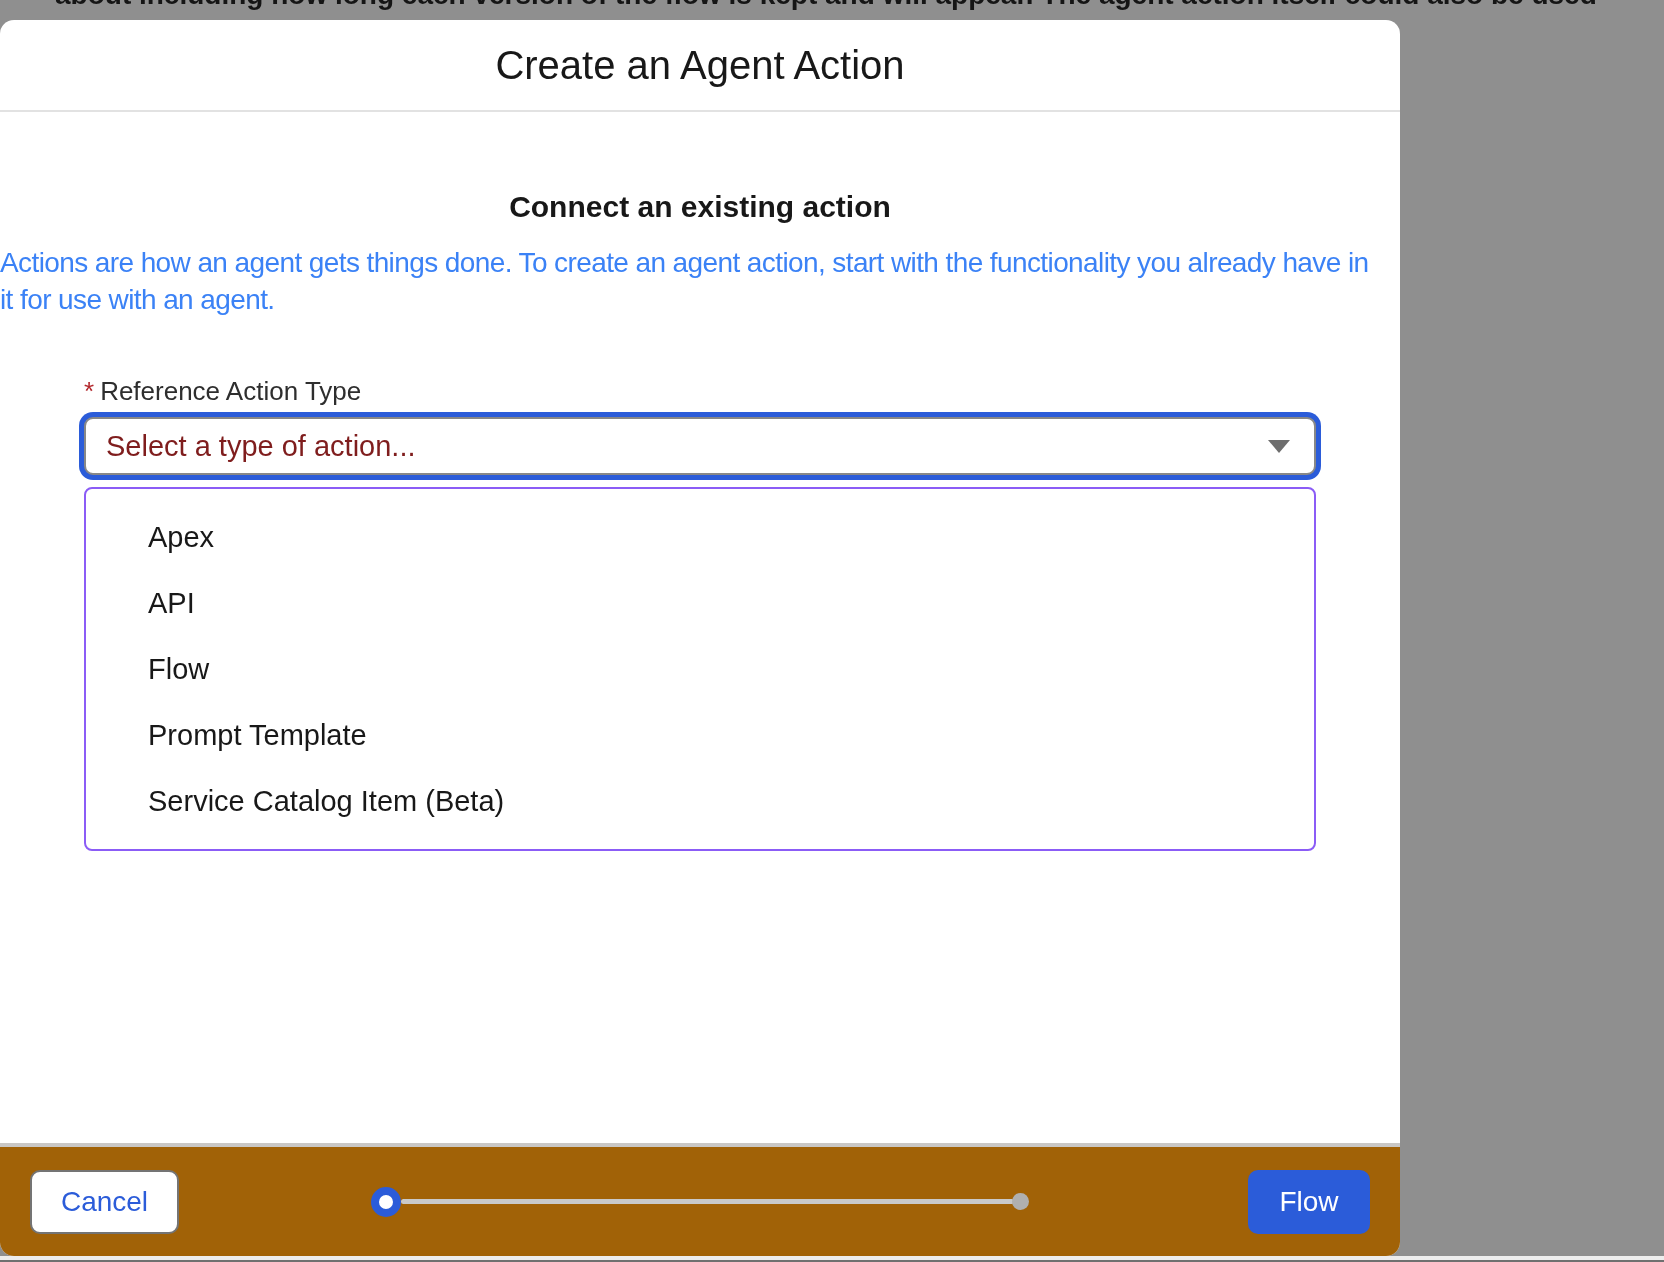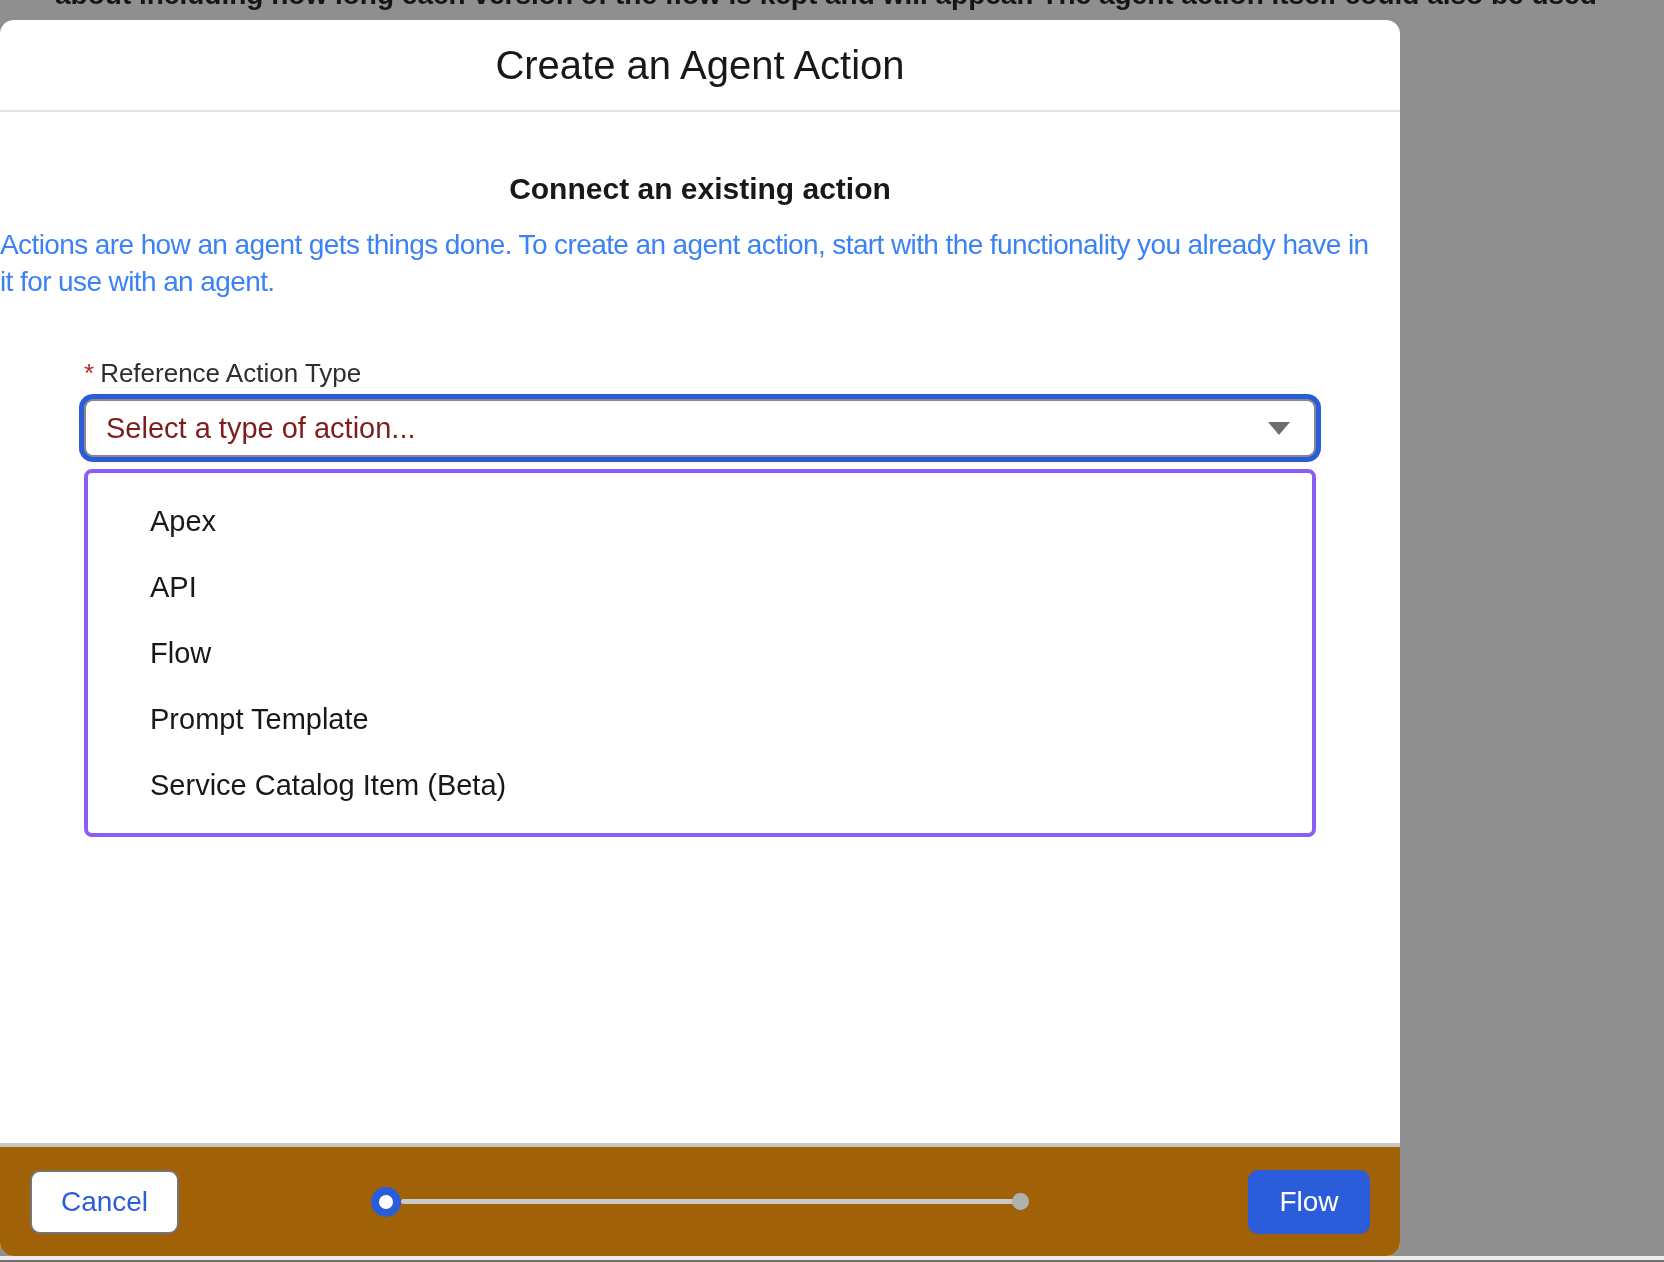--- a/index.html
+++ b/index.html
@@ -43,21 +43,21 @@
   .modal-header {
     height:92px; flex:0 0 auto;
     display:flex; align-items:center; justify-content:center;
     border-bottom:2px solid #e2e2e2;
   }
   .modal-title { font-size:40px; font-weight:400; color:#181818; }
 
   .modal-body { flex:1 1 auto; position:relative; }
 
   .section-heading {
-    margin-top:60px; text-align:center;
+    margin-top:78px; text-align:center;
     font-size:30px; font-weight:700; color:#181818;
   }
   .description {
     margin-top:20px; 
     font-size:28px; line-height:37px; letter-spacing:-0.6px; color:#3b82f6;
   }
   .description div { white-space:nowrap; }
 
   .form-area { margin:58px 84px 0 84px; }
   .field-label {
@@ -79,21 +79,21 @@
   .dropdown-arrow {
     position:absolute; right:24px; top:50%; margin-top:-6px;
     width:0; height:0;
     border-left:11px solid transparent;
     border-right:11px solid transparent;
     border-top:13px solid #6e6e6e;
   }
 
   .listbox {
     margin-top:12px; list-style:none;
-    border:4px solid #8b5cf6; border-radius:8px;
+    border:2px solid #8b5cf6; border-radius:8px;
     background:#fff; padding:15px 0;
   }
   .listbox li {
     height:66px; line-height:66px; padding-left:62px;
     font-size:29px; color:#181818; cursor:pointer;
   }
 
   .modal-footer {
     flex:0 0 auto; height:113px;
     background:#a16207; border-top:4px solid #c9c7c5;

